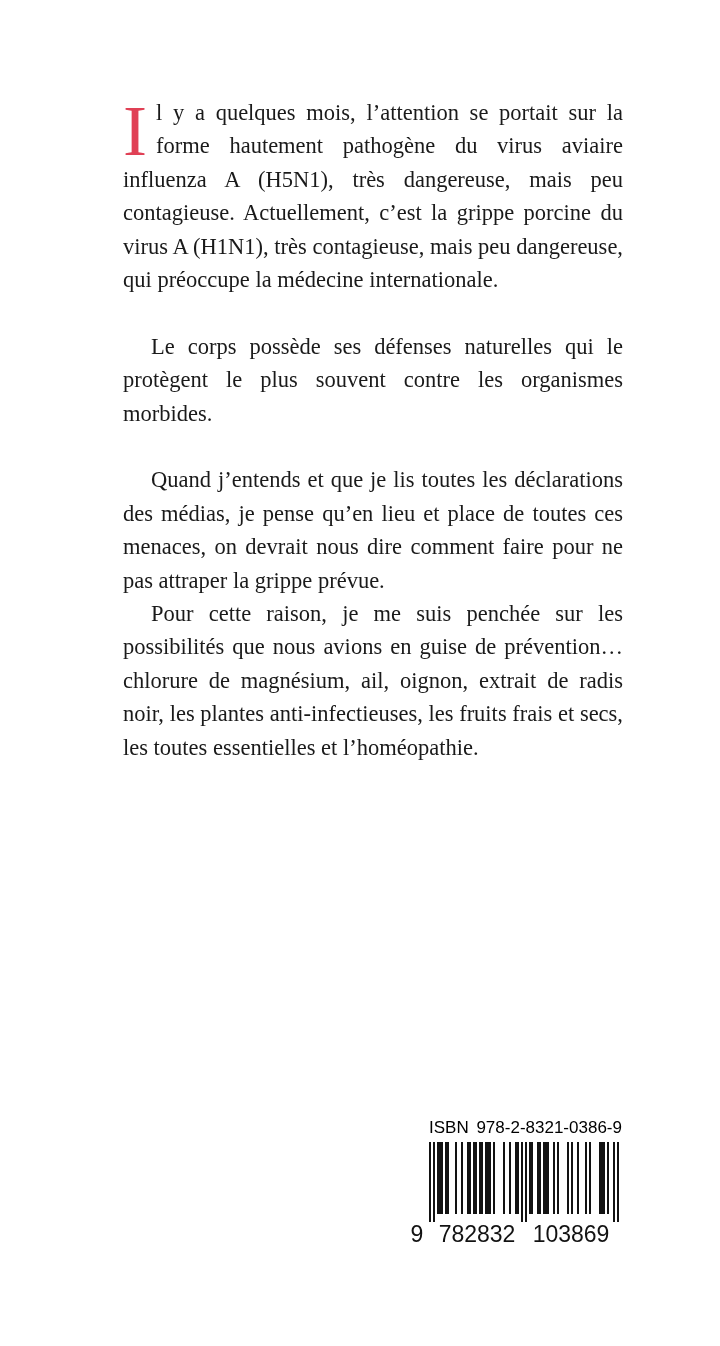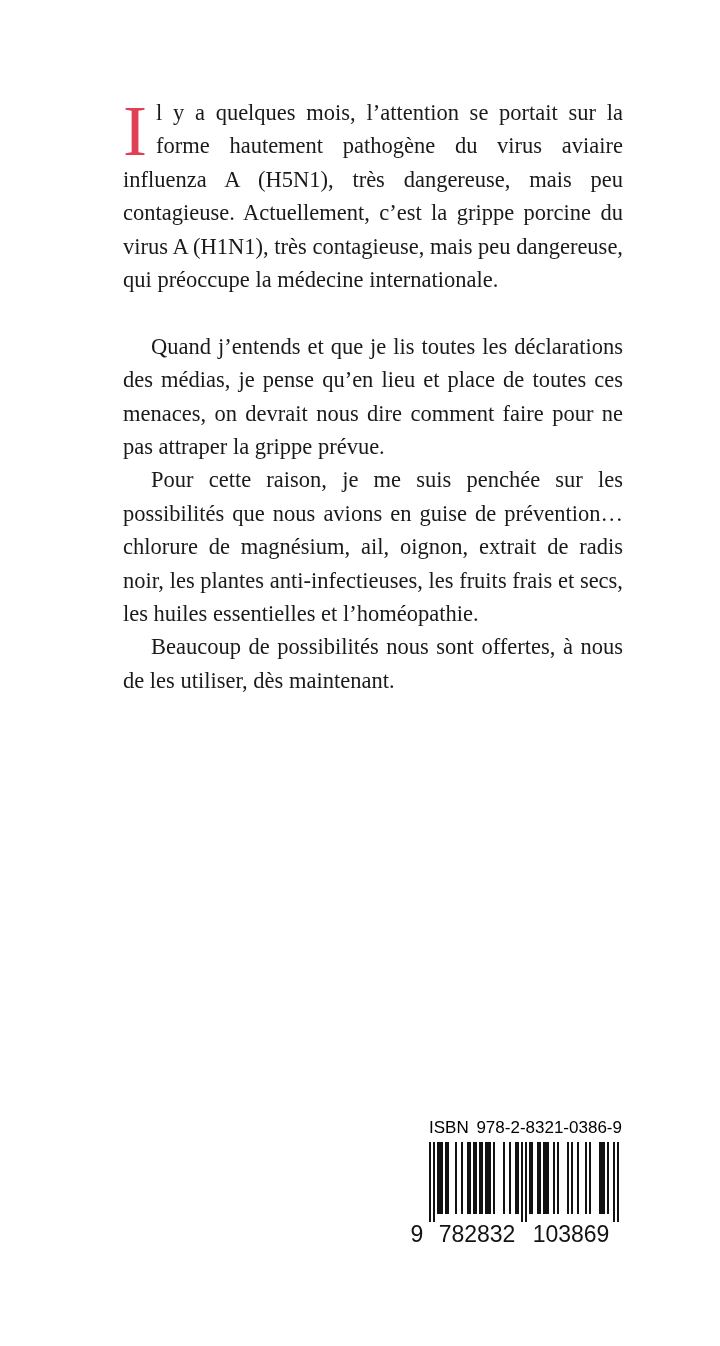--- a/index.html
+++ b/index.html
@@ -66,26 +66,26 @@
   }
 </style>
 </head>
 <body>
 
 <div class="page">
 
   <div class="text-block">
     <p class="para"><span class="dropcap">I</span><span>l y a quelques mois, l’attention se portait sur la forme hautement pathogène du virus aviaire influenza A (H5N1), très dangereuse, mais peu contagieuse. Actuellement, c’est la grippe porcine du virus A (H1N1), très contagieuse, mais peu dangereuse, qui préoccupe la médecine internationale.</span></p>
 
+    <p class="para indent space">Le corps possède ses défenses naturelles qui le protègent le plus souvent contre les organismes morbides.</p>
 
     <p class="para indent space">Quand j’entends et que je lis toutes les déclarations des médias, je pense qu’en lieu et place de toutes ces menaces, on devrait nous dire comment faire pour ne pas attraper la grippe prévue.</p>
 
-    <p class="para indent">Pour cette raison, je me suis penchée sur les possibilités que nous avions en guise de prévention… chlorure de magnésium, ail, oignon, extrait de radis noir, les plantes anti-infectieuses, les fruits frais et secs, les huiles essentielles et l’homéopathie.</p>
+    <p class="para indent">Pour cette raison, je me suis penchée sur les possibilités que nous avions en guise de prévention… chlorure de magnésium, ail, oignon, extrait de radis noir, les plantes anti-infectieuses, les fruits frais et secs, les toutes essentielles et l’homéopathie.</p>
 
-    <p class="para indent">Beaucoup de possibilités nous sont offertes, à nous de les utiliser, dès maintenant.</p>
 
   </div>
 
   <div class="barcode-wrap">
     <div class="isbn-label">ISBN 978-2-8321-0386-9</div>
     <svg id="ean-svg" class="ean-svg" width="218" height="104" viewBox="0 0 218 104">
         <rect x="24" y="0" width="2" height="80"></rect>
         <rect x="28" y="0" width="2" height="80"></rect>
         <rect x="32" y="0" width="2" height="72"></rect>
         <rect x="34" y="0" width="2" height="72"></rect>

